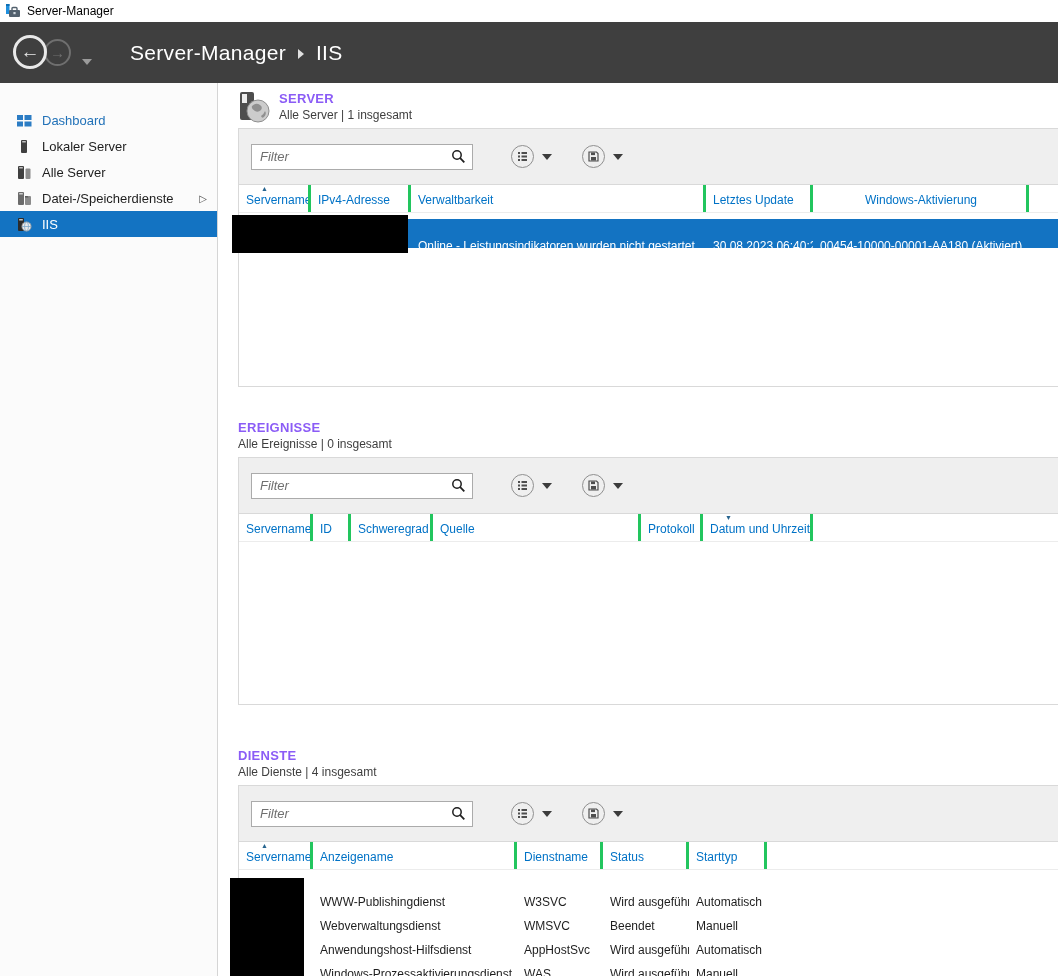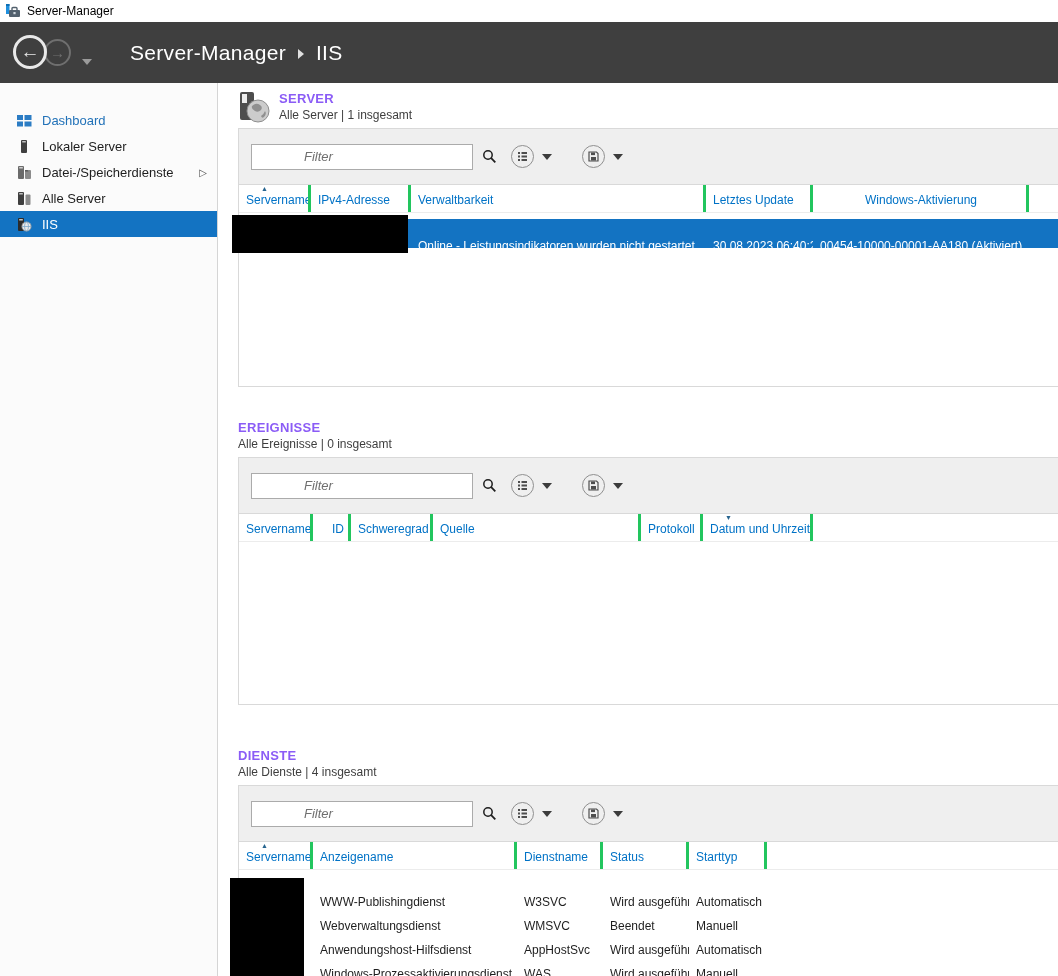--- a/index.html
+++ b/index.html
@@ -41,21 +41,21 @@
   #sec-dienste { top:665px; }
 
   .sec-head { display:flex; gap:9px; margin-bottom:5px; }
   .sec-head .bigicon { width:32px; height:32px; flex:0 0 32px; }
   .sec-title { font-size:13px; font-weight:bold; color:#8b5cf6; letter-spacing:.3px; line-height:16px; }
   .sec-sub { font-size:12px; color:#3e3e3e; line-height:16px; }
 
   .tile { border:1px solid #d9d9d9; background:#fff; }
   .toolbar { height:56px; background:#efefef; border-bottom:1px solid #d9d9d9; display:flex; align-items:center; padding-left:12px; }
   .filterbox { width:222px; height:26px; background:#fff; border:1px solid #ababab; display:flex; align-items:center; padding:0 6px 0 8px; }
-  .filterbox input { flex:1; border:none; outline:none; font-size:13px; font-style:italic; color:#7f1d1d; font-family:"Liberation Sans",sans-serif; background:transparent;margin-left:44px; }
+  .filterbox input { flex:1; border:none; outline:none; font-size:13px; font-style:italic; color:#7f1d1d; font-family:"Liberation Sans",sans-serif; background:transparent; }
   .filterbox input::placeholder { color:#6f6f6f; font-style:italic; }
   .roundbtn { width:23px; height:23px; border:1px solid #8f8f8f; border-radius:50%; display:flex; align-items:center; justify-content:center; background:transparent; }
   .tool-group { display:flex; align-items:center; gap:8px; }
   .g1 { margin-left:38px; } .g2 { margin-left:30px; }
   .btn-caret { width:0; height:0; border-left:5px solid transparent; border-right:5px solid transparent; border-top:6px solid #3c3c3c; }
 
   .thead { display:flex; height:28px; border-bottom:1px solid #ececec; }
   .th { position:relative; display:flex; align-items:flex-end; padding:0 4px 5px 7px; font-size:12px; color:#0072c6;
         border-right:3px solid #22c55e; overflow:hidden; white-space:nowrap; }
   .th.fill { flex:1; border-right:none; }
@@ -63,21 +63,21 @@
 
   .trow { display:flex; align-items:center; font-size:12px; color:#1e1e1e; }
   .td { padding-left:7px; overflow:hidden; white-space:nowrap;margin-top:24px; }
 
   
   .c-srv-0{width:72px;} .c-srv-1{width:100px;align-items:flex-end;} .c-srv-2{width:295px;} .c-srv-3{width:107px;} .c-srv-4{width:216px;justify-content:center;}
   #tbody-server { height:167px; position:relative; }
   .row-selected { margin-top:6px; height:29px; background:#1373c2; color:#fff; }
 
   
-  .c-ev-0{width:74px;} .c-ev-1{width:38px;justify-content:flex-end;} .c-ev-2{width:82px;} .c-ev-3{width:208px;} .c-ev-4{width:62px;} .c-ev-5{width:110px;}
+  .c-ev-0{width:74px;} .c-ev-1{width:38px;} .c-ev-2{width:82px;} .c-ev-3{width:208px;} .c-ev-4{width:62px;} .c-ev-5{width:110px;}
   #tbody-events { height:162px; }
 
   
   .c-di-0{width:74px;} .c-di-1{width:204px;} .c-di-2{width:86px;} .c-di-3{width:86px;} .c-di-4{width:78px;}
   #tbody-dienste { height:110px; padding-top:8px; }
   #tbody-dienste .trow { height:24px; }
 
   
   .redact { position:absolute; background:#000; z-index:6; }
   #redact-server   { left:232px; top:215px; width:176px; height:38px; }
@@ -131,38 +131,38 @@
         <svg width="17" height="17" viewBox="0 0 17 17">
           <rect x="5" y="2" width="6" height="13" rx="1" fill="#3f3f3f"></rect>
           <rect x="6.2" y="3.2" width="3.6" height="1.2" fill="#fff" opacity=".85"></rect>
         </svg>
       </span>
       <span>Lokaler Server</span>
     </div>
     <div class="side-item">
       <span class="sicon">
         <svg width="17" height="17" viewBox="0 0 17 17">
+          <rect x="2" y="2" width="6" height="13" rx="1" fill="#3f3f3f"></rect>
+          <rect x="3.2" y="3.2" width="3.6" height="1.2" fill="#fff" opacity=".85"></rect>
+          <rect x="9.5" y="4.5" width="5" height="10.5" rx="1" fill="#8b8b8b"></rect>
+        </svg>
+      </span>
+      <span>Alle Server</span>
+    </div>
+    <div class="side-item">
+      <span class="sicon">
+        <svg width="17" height="17" viewBox="0 0 17 17">
           <rect x="2" y="2" width="6" height="13" rx="1" fill="#6b6b6b"></rect>
           <rect x="3.2" y="3.2" width="3.6" height="1.2" fill="#fff" opacity=".85"></rect>
           <rect x="9" y="6" width="6" height="9" rx="1" fill="#8b8b8b"></rect>
           <path d="M9 6 l2.5 0 1 1.5 -3.5 0 z" fill="#5a5a5a"></path>
         </svg>
       </span>
       <span>Datei-/Speicherdienste</span>
       <span class="flyout">▷</span>
-    </div>
-    <div class="side-item">
-      <span class="sicon">
-        <svg width="17" height="17" viewBox="0 0 17 17">
-          <rect x="2" y="2" width="6" height="13" rx="1" fill="#3f3f3f"></rect>
-          <rect x="3.2" y="3.2" width="3.6" height="1.2" fill="#fff" opacity=".85"></rect>
-          <rect x="9.5" y="4.5" width="5" height="10.5" rx="1" fill="#8b8b8b"></rect>
-        </svg>
-      </span>
-      <span>Alle Server</span>
     </div>
     <div class="side-item selected">
       <span class="sicon">
         <svg width="17" height="17" viewBox="0 0 17 17">
           <rect x="2" y="2" width="6" height="13" rx="1" fill="#2b2b2b"></rect>
           <rect x="3.2" y="3.2" width="3.6" height="1.2" fill="#fff" opacity=".9"></rect>
           <circle cx="10.5" cy="10.5" r="4.6" fill="#e9e9e9" stroke="#9a9a9a" stroke-width="0.8"></circle>
           <ellipse cx="10.5" cy="10.5" rx="2" ry="4.4" fill="none" stroke="#7fa8c9" stroke-width="0.8"></ellipse>
           <line x1="6.1" y1="10.5" x2="14.9" y2="10.5" stroke="#7fa8c9" stroke-width="0.8"></line>
         </svg>

